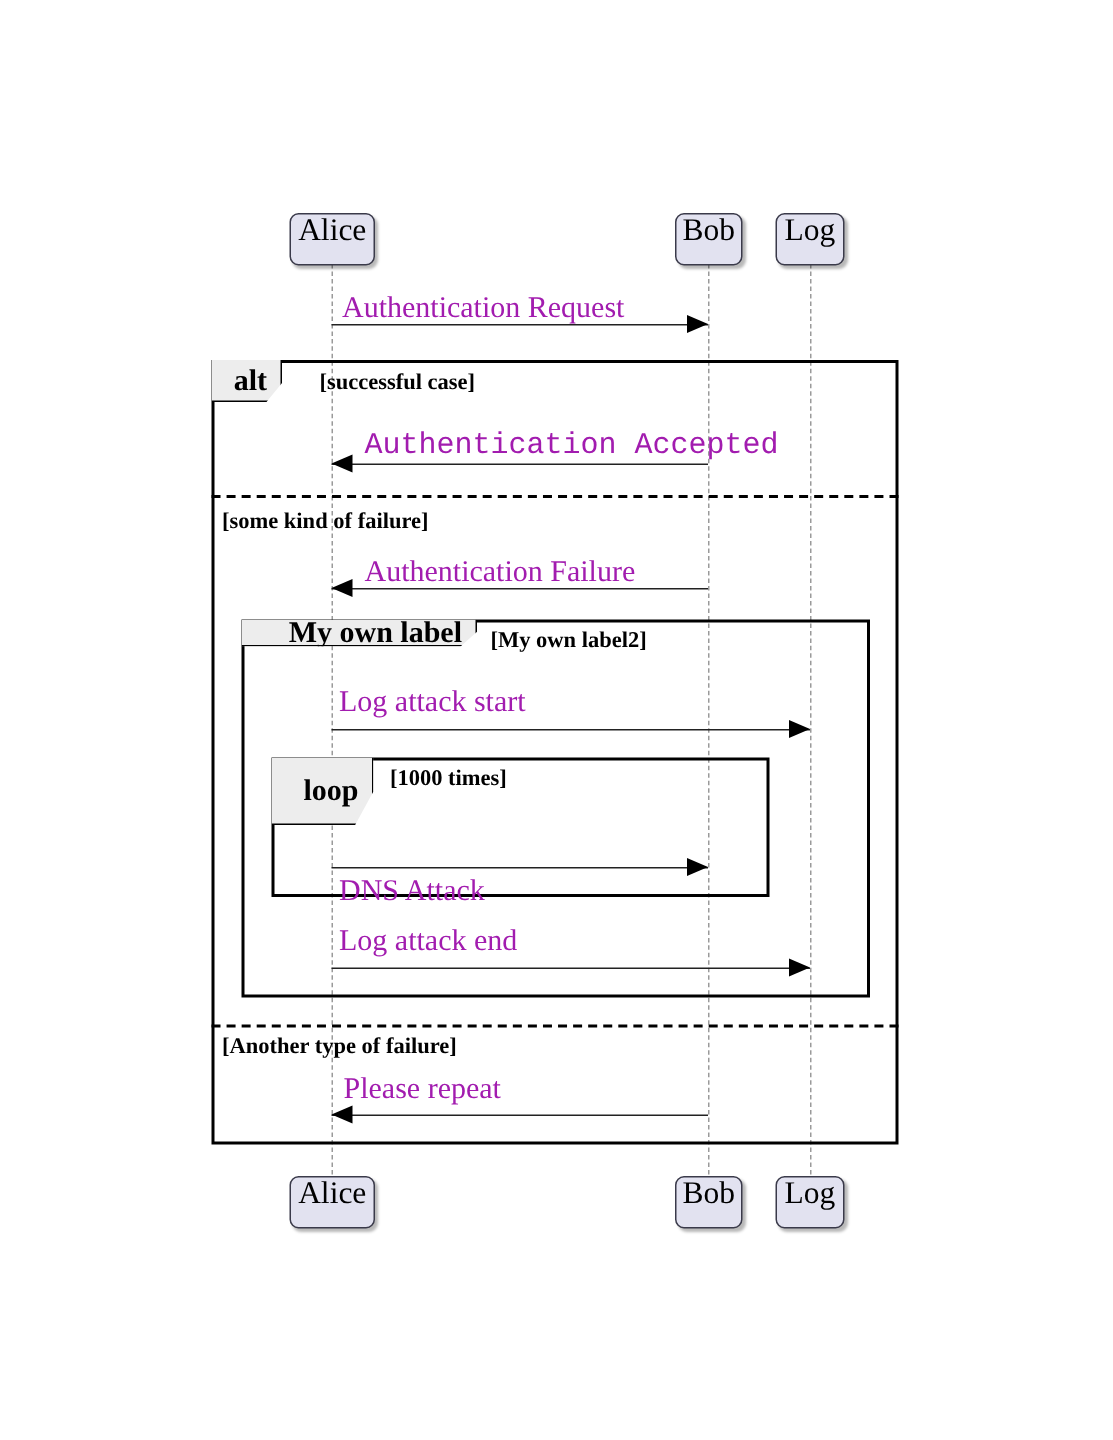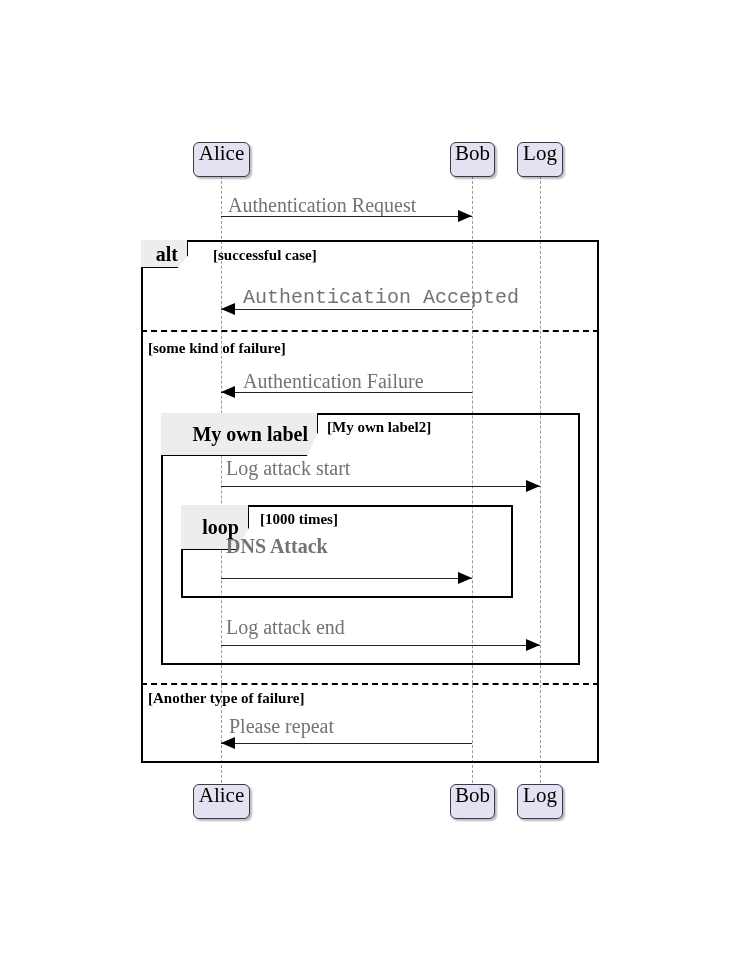--- a/index.html
+++ b/index.html
@@ -94,21 +94,21 @@
     border-left: 14px solid #000000;
   }
   .msg-head.left {
     border-top: 6.5px solid transparent;
     border-bottom: 6.5px solid transparent;
     border-right: 14px solid #000000;
   }
   .msg-label {
     position: absolute;
     font-size: 20px;
-    color: #737373;
+    color: #a21caf;
     white-space: nowrap;
     line-height: 1;
   }
 </style>
 </head>
 <body>
 
 <div id="page">
 
   <div class="lifeline" style="left:221px; top:176px; height:607px;"></div>
@@ -141,38 +141,38 @@
   <div class="msg-head left" style="left:221px; top:302.5px;"></div>
 
   <div class="frag-divider" style="left:141px; top:330px; width:458px;"></div>
   <div class="frag-guard" style="left:148px; top:341px;">[some kind of failure]</div>
 
   <div class="msg-label" style="left:243px; top:371px;">Authentication Failure</div>
   <div class="msg-line" style="left:221px; top:392px; width:251px;"></div>
   <div class="msg-head left" style="left:221px; top:385.5px;"></div>
 
   <div class="fragment" style="left:161px; top:413px; width:419px; height:252px;"></div>
-  <div class="frag-tab" style="left:161px; top:413px; width:157px; height:43px; font-size:20px;
+  <div class="frag-tab" style="left:161px; top:413px; width:157px; height:18px; font-size:20px;
               clip-path: polygon(0 0, 100% 0, 100% 45%, 93% 100%, 0 100%);">
     <span>My own label</span>
   </div>
   <div class="frag-guard" style="left:327px; top:420px;">[My own label2]</div>
 
   <div class="msg-label" style="left:226px; top:458px;">Log attack start</div>
   <div class="msg-line" style="left:221px; top:486px; width:319px;"></div>
   <div class="msg-head right" style="left:526px; top:479.5px;"></div>
 
   <div class="fragment" style="left:181px; top:505px; width:332px; height:93px;"></div>
   <div class="frag-tab" style="left:181px; top:505px; width:68px; height:45px; font-size:20px;
               clip-path: polygon(0 0, 100% 0, 100% 50%, 82% 100%, 0 100%);">
     <span>loop</span>
   </div>
   <div class="frag-guard" style="left:260px; top:512px;">[1000 times]</div>
 
-  <div class="msg-label" style="left:226px; top:536px;font-weight:bold;">DNS Attack</div>
+  <div class="msg-label" style="left:226px; top:584px;">DNS Attack</div>
   <div class="msg-line" style="left:221px; top:578px; width:251px;"></div>
   <div class="msg-head right" style="left:458px; top:571.5px;"></div>
 
   <div class="msg-label" style="left:226px; top:617px;">Log attack end</div>
   <div class="msg-line" style="left:221px; top:645px; width:319px;"></div>
   <div class="msg-head right" style="left:526px; top:638.5px;"></div>
 
   <div class="frag-divider" style="left:141px; top:683px; width:458px;"></div>
   <div class="frag-guard" style="left:148px; top:691px;">[Another type of failure]</div>
 

